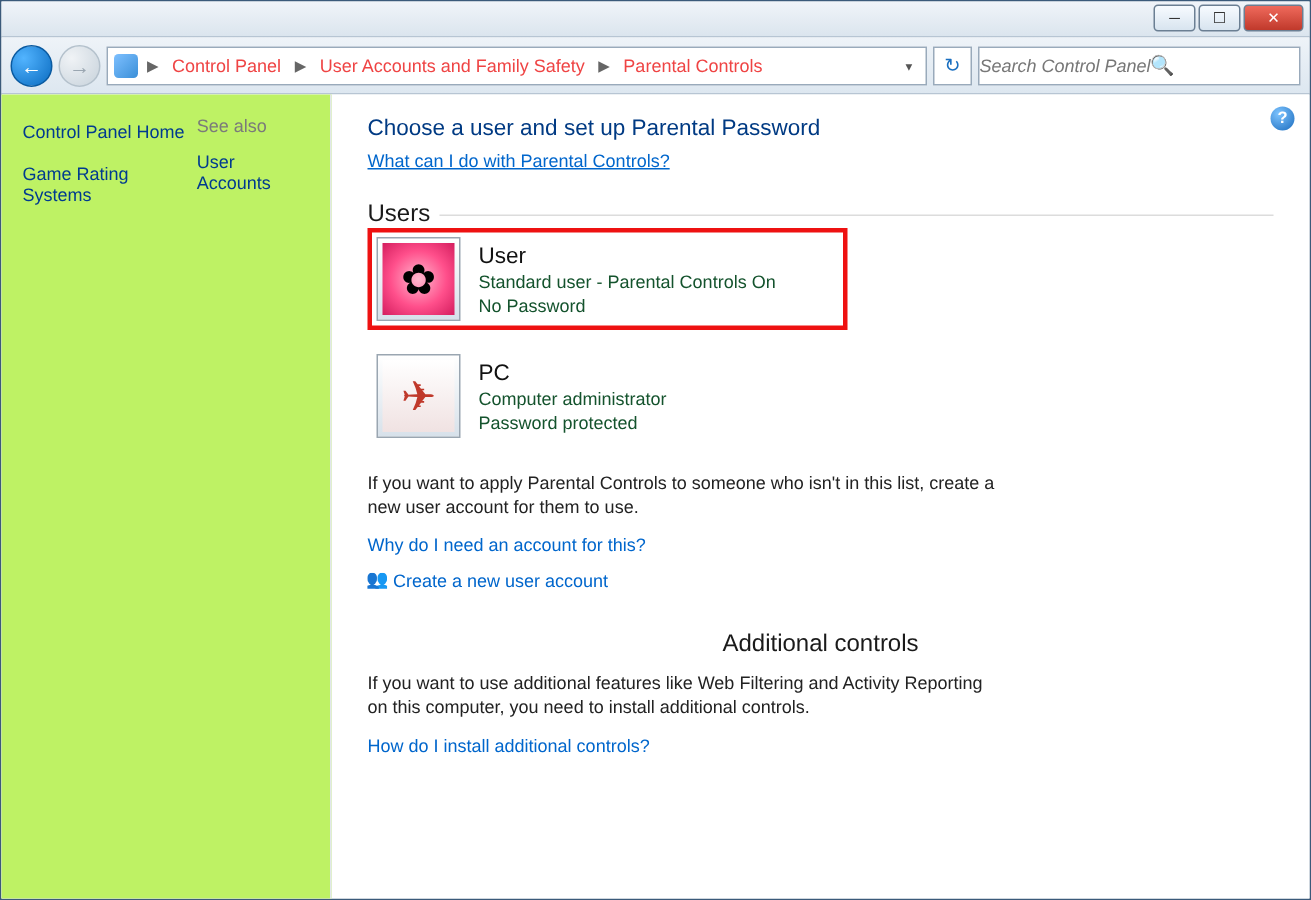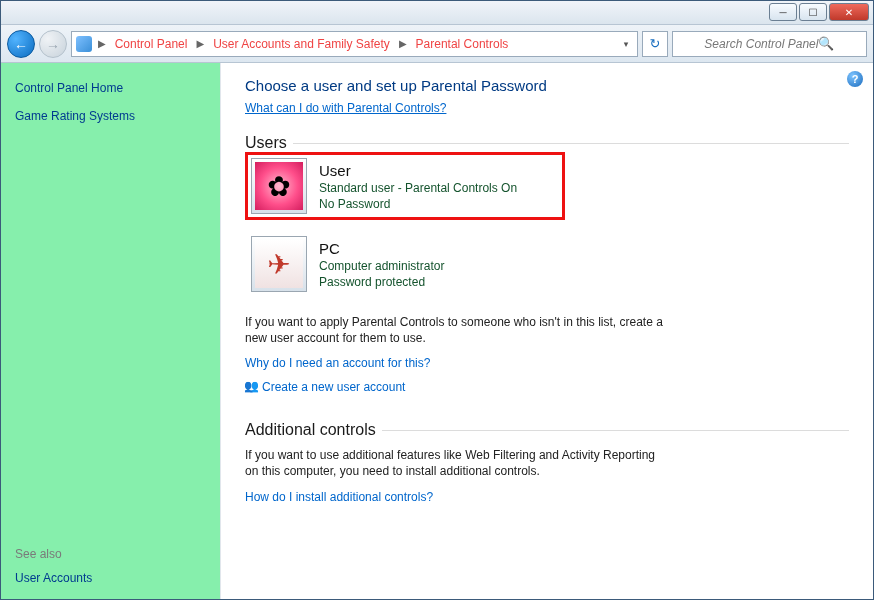--- a/index.html
+++ b/index.html
@@ -14,25 +14,25 @@
   .addrrow { height: 38px; background: linear-gradient(#eef3f8,#dde7f0); border-bottom: 1px solid #b7c5d3; display: flex; align-items: center; padding: 0 6px; gap: 4px; }
   .nav-back, .nav-fwd { width: 28px; height: 28px; border-radius: 50%; display:flex; align-items:center; justify-content:center; }
   .nav-back { background: radial-gradient(circle at 30% 30%, #52b4ff, #0a6bc0); color:#fff; font-size:14px; border:1px solid #0a5aa0;}
   .nav-fwd  { background: radial-gradient(circle at 30% 30%, #f0f3f6,#c7d2db); color:#9aa6b1; font-size:14px; border:1px solid #b4c1cc;}
   .addrbox { flex:1; height:26px; border:1px solid #9ab; background:#fff; display:flex; align-items:center; padding:0 4px; gap:4px; font-size:12px; }
   .addr-icon { width:16px; height:16px; background: linear-gradient(135deg,#7ec0ff,#3a8fd8); border-radius:3px; }
   .crumb { color:#ef4444; padding:0 3px; cursor:default; }
   .sep { color:#666; padding:0 2px; font-size:10px;}
   .addrdrop { width:14px; text-align:center; color:#555; font-size:9px; }
   .refresh { width:26px; height:26px; border:1px solid #9ab; background:#fff; display:flex; align-items:center; justify-content:center; color:#1a6fc0; font-size:13px;}
-  .searchbox { width:195px; height:26px; border:1px solid #9ab; background:#fff; display:flex; align-items:center; padding:0 10px; font-size:12px; color:#777; font-style:italic; justify-content:center;}
+  .searchbox { width:215px; height:26px; border:1px solid #9ab; background:#fff; display:flex; align-items:center; padding:0 0; font-size:12px; color:#777; font-style:italic; justify-content:flex-start;}
   .searchbox .mag { color:#2a6fb0; font-style:normal; font-size:13px;}
   
   .body { flex:1; display:flex; background:#fff; position:relative; }
-  .sidebar { width:220px; background:#86efac; border-right:1px solid #e1e6ec; padding:14px 14px; display:flex; flex-direction:column; justify-content:space-between;}
+  .sidebar { width:220px; background:#bef264; border-right:1px solid #e1e6ec; padding:14px 14px; display:flex; flex-direction:row; justify-content:space-between;}
   .side-top a { display:block; color:#003b8f; font-size:12px; text-decoration:none; margin:4px 0 14px 0; }
   .side-bottom .see-also { color:#7a7a7a; font-size:12px; margin-bottom:10px;}
   .side-bottom a { display:block; color:#003b8f; font-size:12px; text-decoration:none; }
   .main { flex:1; padding:14px 24px 14px 24px; position:relative; overflow:auto; }
   .help-icon { position:absolute; top:8px; right:10px; width:16px; height:16px; border-radius:50%; background:radial-gradient(circle at 35% 30%,#7ec4ff,#1a6bbd); color:#fff; font-size:11px; display:flex; align-items:center; justify-content:center; font-weight:bold;}
   h1.page-title { font-size:15px; font-weight:normal; color:#003a83; margin-bottom:4px; }
   a.hlink { color:#0066cc; font-size:12px; text-decoration:underline; }
   .section-label { font-size:16px; color:#1a1a1a; margin-top:18px; }
   .rule-flex { flex:1; height:1px; background:#dcdcdc; margin-left:6px;}
   .sec-head { display:flex; align-items:center; margin-top:18px;}
@@ -136,21 +136,21 @@
             </div>
           </div>
         </div>
 
       <div class="body-text">If you want to apply Parental Controls to someone who isn't in this list, create a new user account for them to use.</div>
       <div class="link-row"><a href="#">Why do I need an account for this?</a></div>
       <div class="link-row">
         <span class="inline-icon"></span><a href="#">Create a new user account</a>
       </div>
 
-      <div class="sec-head" style="margin-top:26px;">
+      <div class="sec-head" style="margin-top:26px;flex-direction:column;">
         <span class="section-label">Additional controls</span>
         <span class="rule-flex"></span>
       </div>
       <div class="body-text" style="margin-top:8px">If you want to use additional features like Web Filtering and Activity Reporting on this computer, you need to install additional controls.</div>
       <div class="link-row"><a href="#">How do I install additional controls?</a></div>
     </div>
   </div>
 </div>
 
 </body></html>

